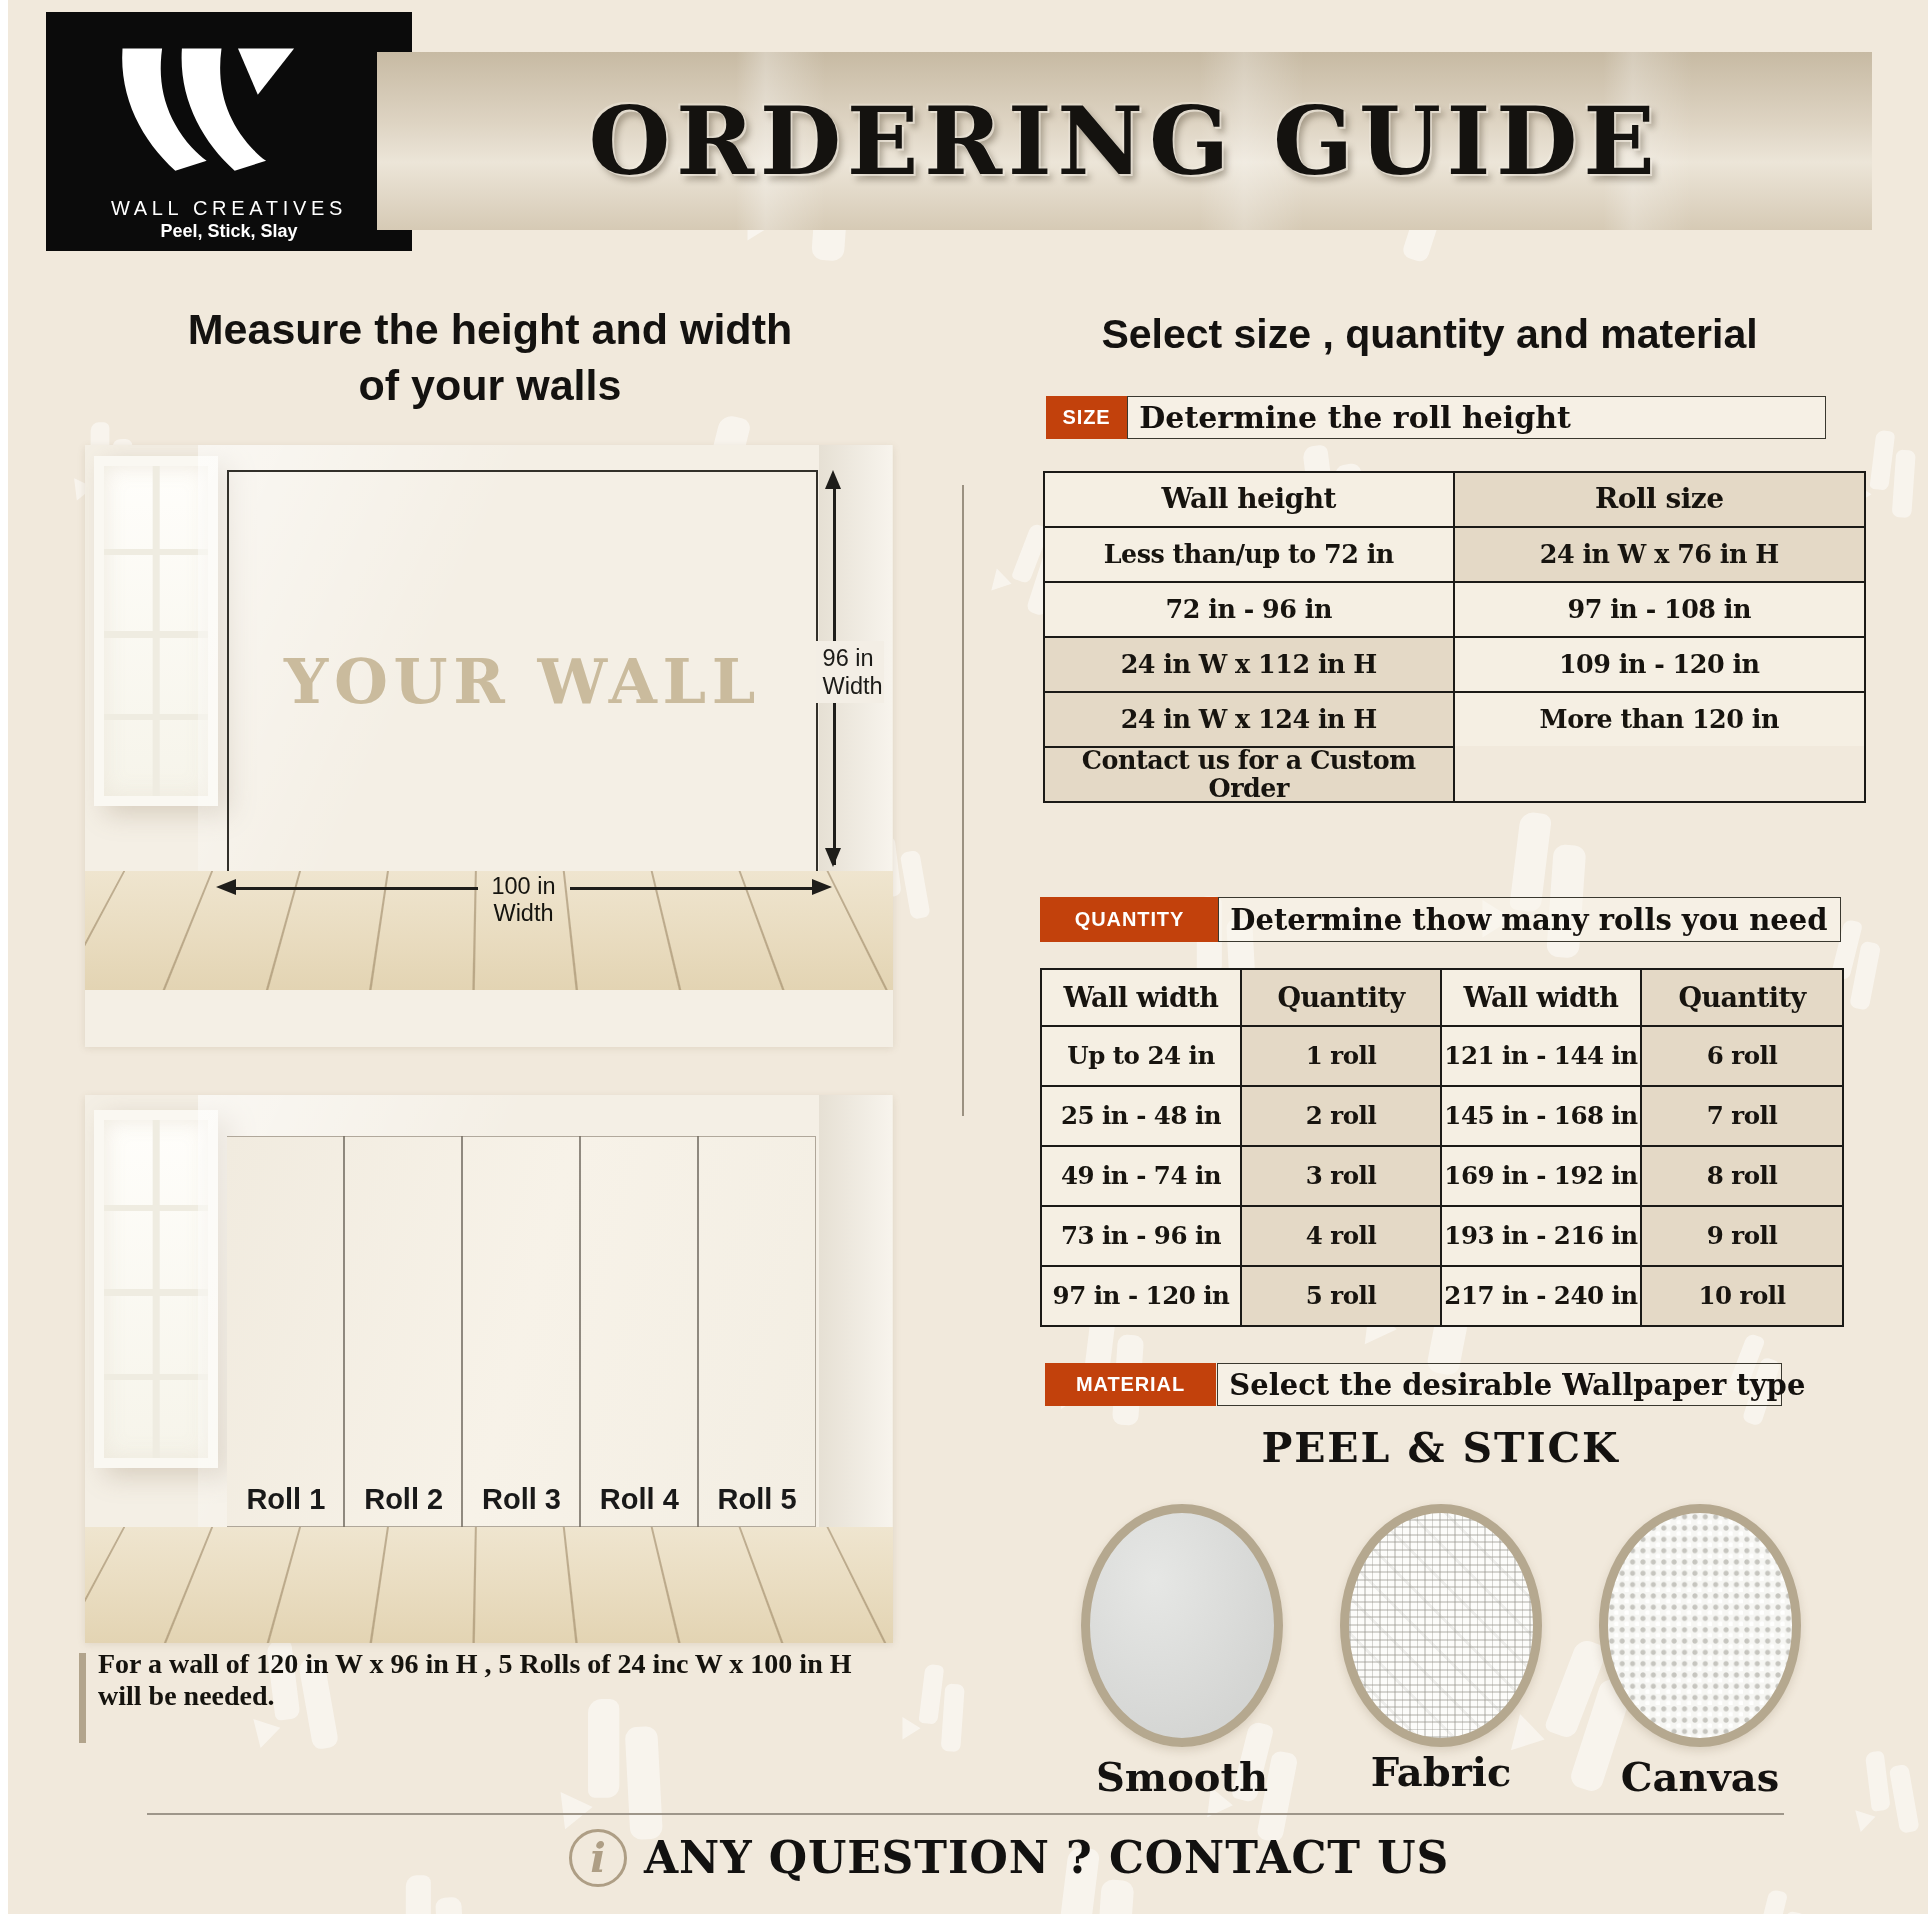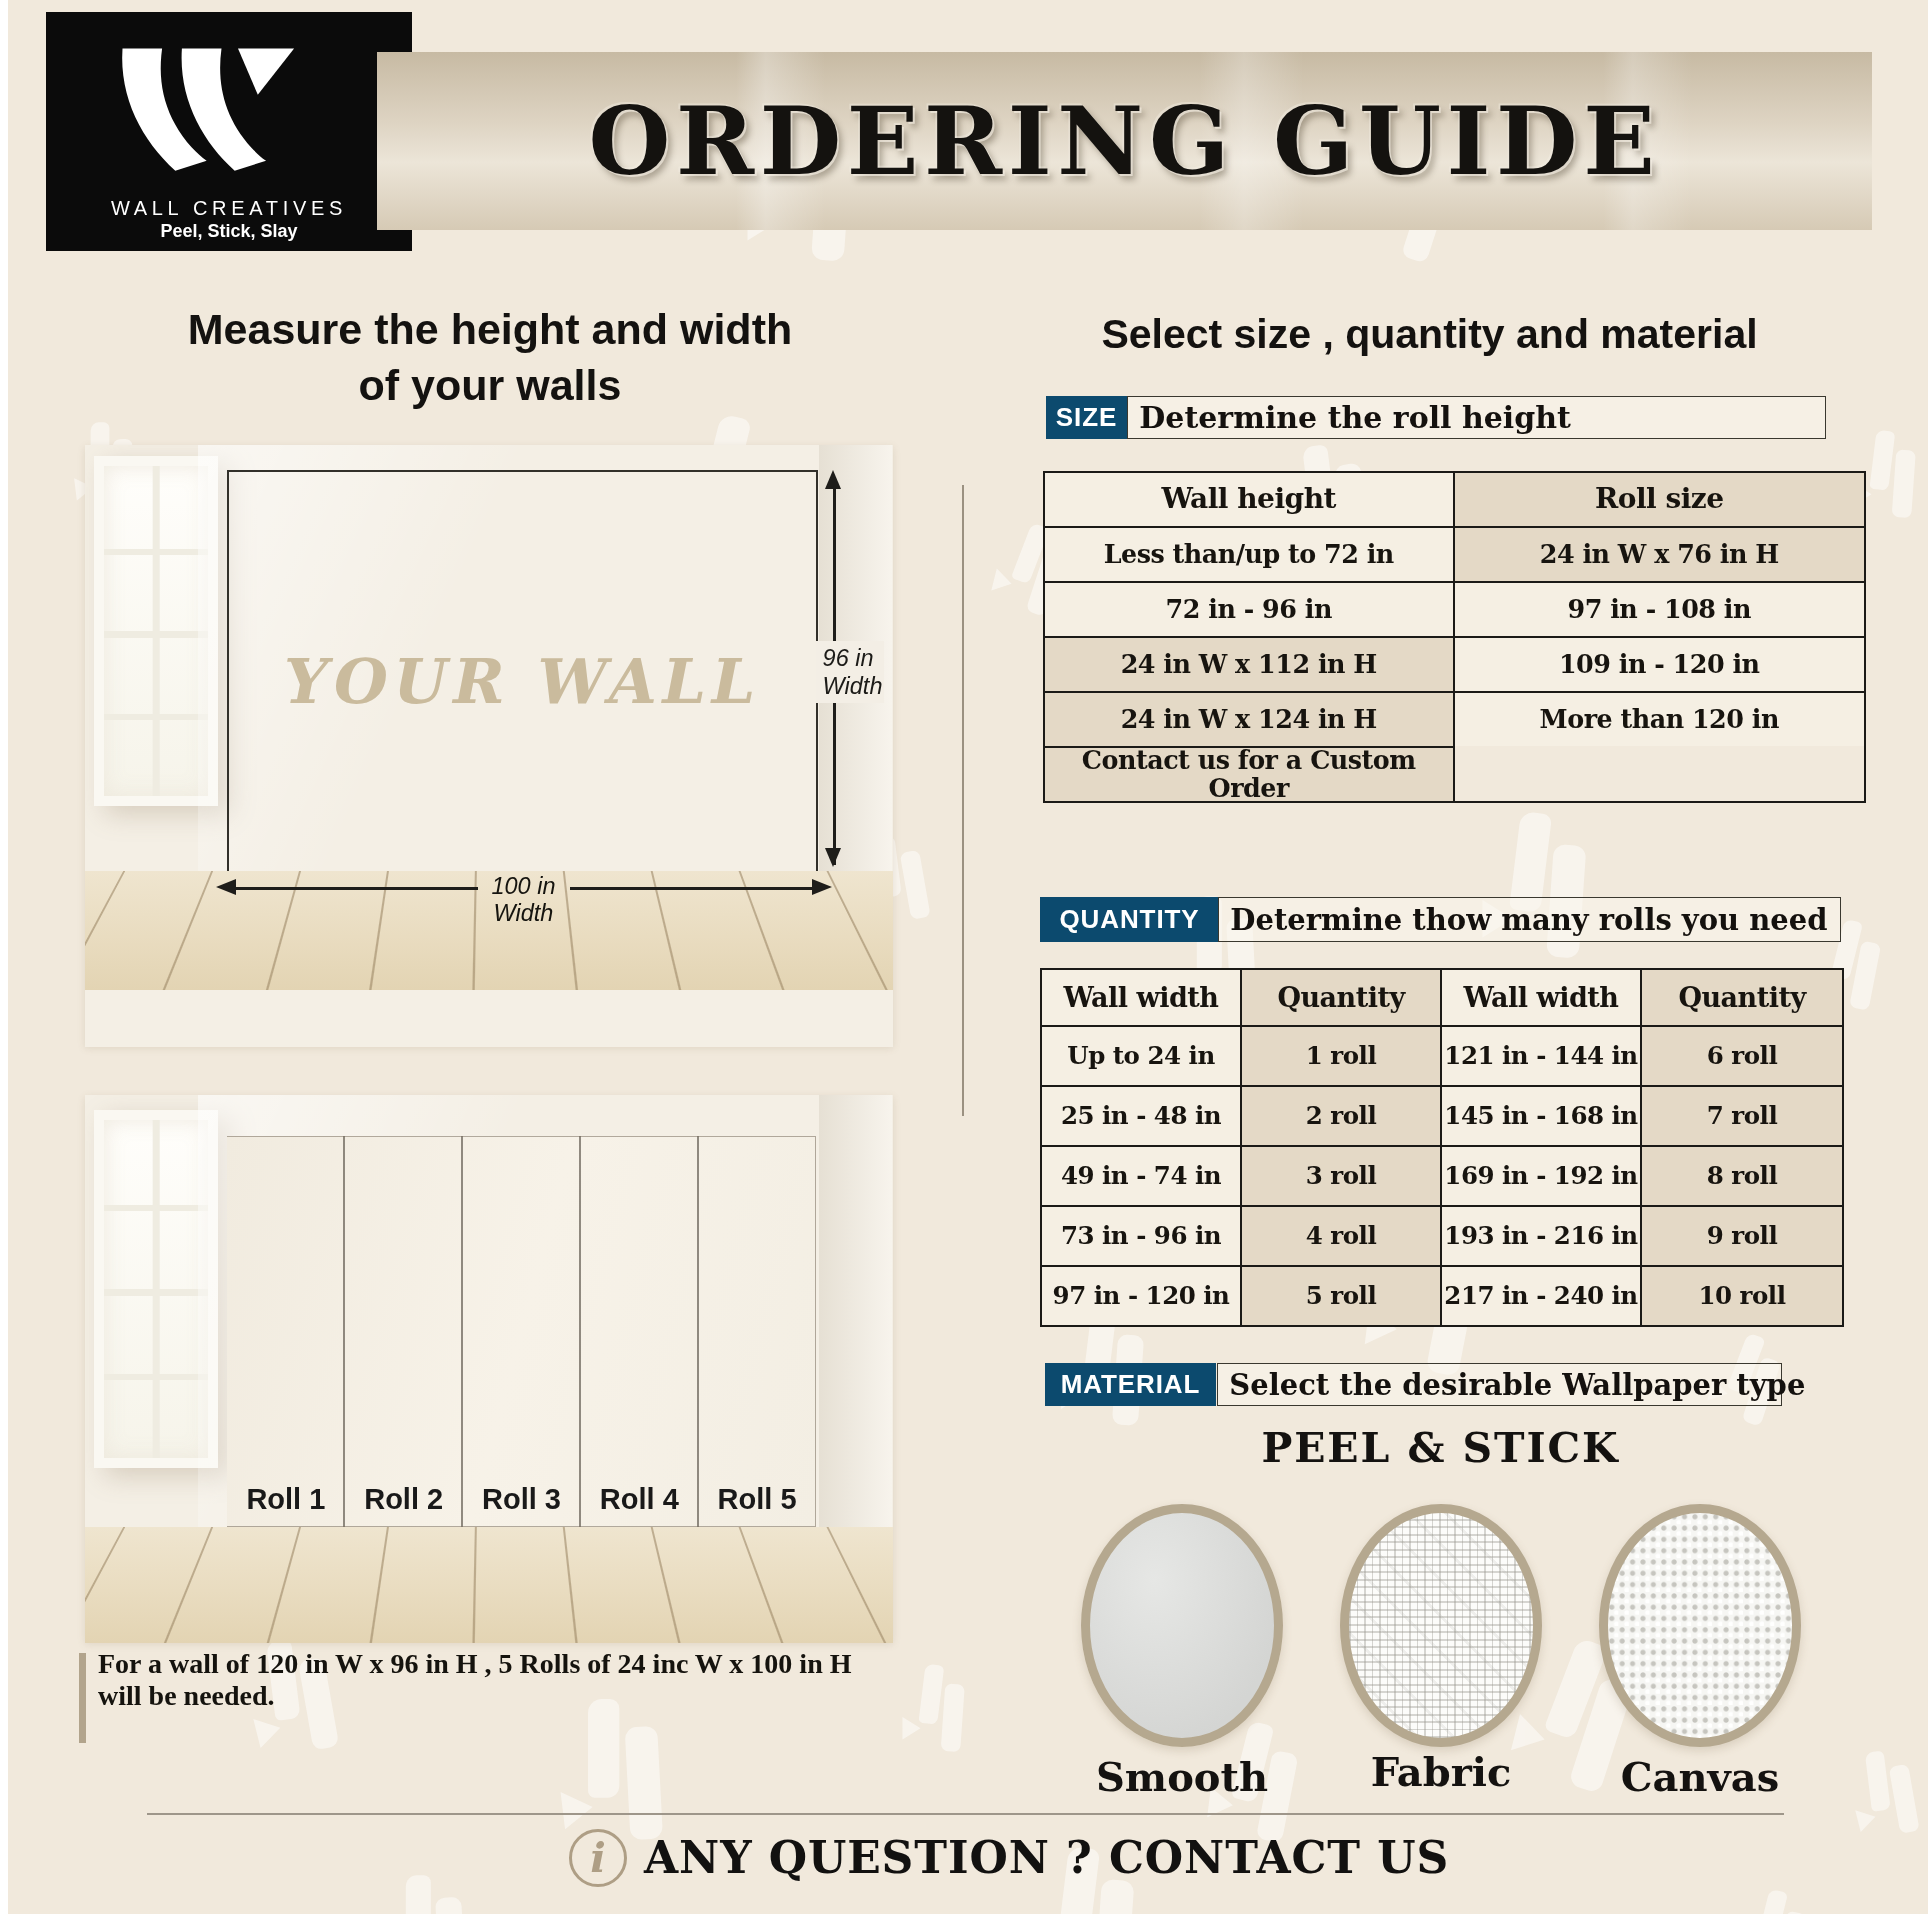--- a/index.html
+++ b/index.html
@@ -32,21 +32,21 @@
     font-family:"DejaVu Serif", serif; font-weight:700; font-size:94px; letter-spacing:5.6px; color:#14120f;
     text-shadow: 1.9px 1.9px 0 rgba(246,240,229,.65), -1.9px -1.9px 0 rgba(246,240,229,.4), 4.7px 5.6px 6.6px rgba(60,50,30,.35);
     white-space:nowrap; }
 
   
   #left-heading  { left:85px;  top:301px; width:810px; text-align:center; font-weight:700; font-size:43px; line-height:56px; }
   #right-heading { left:1022px; top:311px; width:815px; text-align:center; font-weight:700; font-size:41px; }
   #col-divider { left:962px; top:485px; width:1.9px; height:631px; background:#9b9181; }
 
   
-  .tag { background:#0c4a6e; color:#fff; font-weight:700; font-size:26px; letter-spacing:0.9px;
+  .tag { background:#c2410c; color:#fff; font-weight:700; font-size:20px; letter-spacing:0.9px;
          display:flex; align-items:center; justify-content:center; }
   #size-tag { left:1046px; top:396px; width:81px;  height:43px; }
   #qty-tag  { left:1040px; top:897px; width:179px; height:45px; }
   #mat-tag  { left:1045px; top:1363px; width:171px; height:43px; }
   .desc { border:1.9px solid #3a382f; background:rgba(250,245,236,.55);
           font-family:"DejaVu Serif", serif; font-weight:700; color:#14110e;
           display:flex; align-items:center; padding-left:11.3px; white-space:nowrap; }
   #size-desc { left:1127px; top:396px; width:699px; height:43px; font-size:30px; }
   #qty-desc  { left:1218px; top:897px; width:623px; height:45px; font-size:29px; }
   #mat-desc  { left:1217px; top:1363px; width:565px; height:43px; font-size:29px; }
@@ -86,21 +86,21 @@
       radial-gradient(circle at 3.8px 3.8px, rgba(140,138,128,.45) 2.1px, transparent 3px),
       radial-gradient(circle at 8.5px 9.4px, rgba(255,255,255,.95) 2.1px, transparent 3px);
     background-size:10.4px 11.3px; }
   .mat-label { top:1753px; width:202px; text-align:center;
                font-family:"DejaVu Serif", serif; font-weight:700; font-size:40px; }
   #label-smooth { left:1081px; } #label-fabric { left:1340px; top:1748px; } #label-canvas { left:1599px; }
 
   
   .room { background:linear-gradient(100deg,#ece5d8,#f7f3ea 35%,#f2ecе1 70%,#ede6d9);
           background-color:#f4efe5; overflow:hidden; box-shadow:0 1.9px 7.5px rgba(120,100,70,.15); }
-  #room1 { left:85px; top:445px; width:808px; height:602px;font-style:italic; }
+  #room1 { left:85px; top:445px; width:808px; height:602px; }
   #room2 { left:85px; top:1095px; width:808px; height:548px; }
   .room > div { position:absolute; }
   .window { left:9.4px; top:11.3px; width:124px; height:350px; background:linear-gradient(180deg,#fffefb,#f6f4ea);
             border:10.4px solid #faf8f2; box-shadow: 11.3px 7.5px 24.5px rgba(140,120,90,.28), inset 0 0 21px rgba(236,231,218,.9); }
   .window .mull-v { position:absolute; left:50%; top:0; width:6.6px; height:100%; transform:translateX(-50%); background:#efece1; }
   .window .mull-h { position:absolute; left:0; width:100%; height:6.6px; background:#efece1; }
   .beam { left:113px; top:0; width:405px; height:426px;
           background:linear-gradient(115deg, rgba(255,255,255,.55), rgba(255,255,255,0) 55%); pointer-events:none; }
   .right-shade { top:0; width:73px; background:linear-gradient(90deg, rgba(105,90,60,.10), rgba(255,255,255,.3)); }
   .floor { left:0; width:808px; background:linear-gradient(180deg,#efe5cf,#e9dcc0 55%,#e3d4b3); overflow:hidden; }

